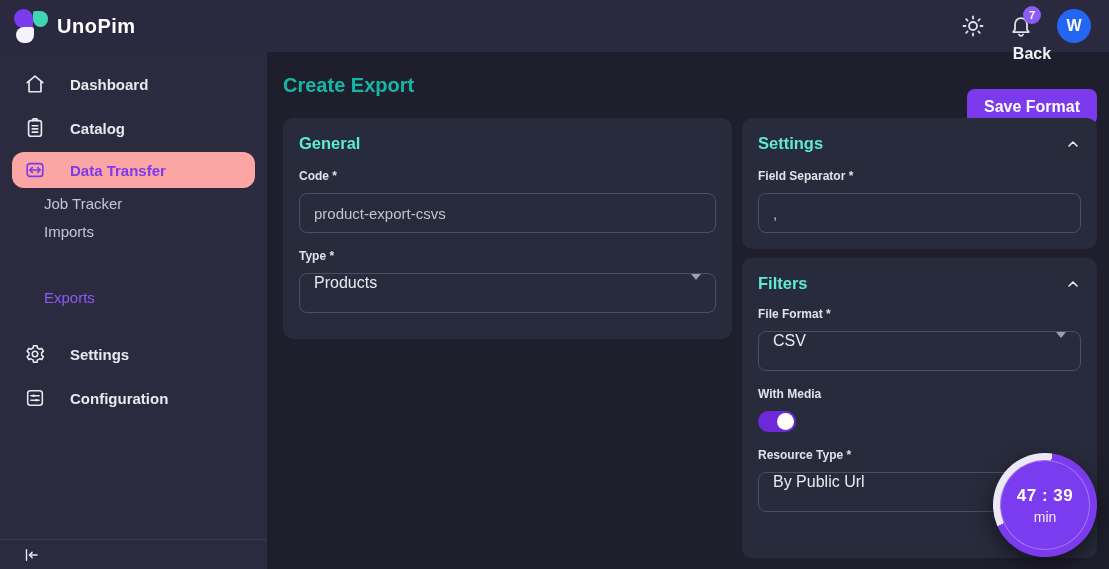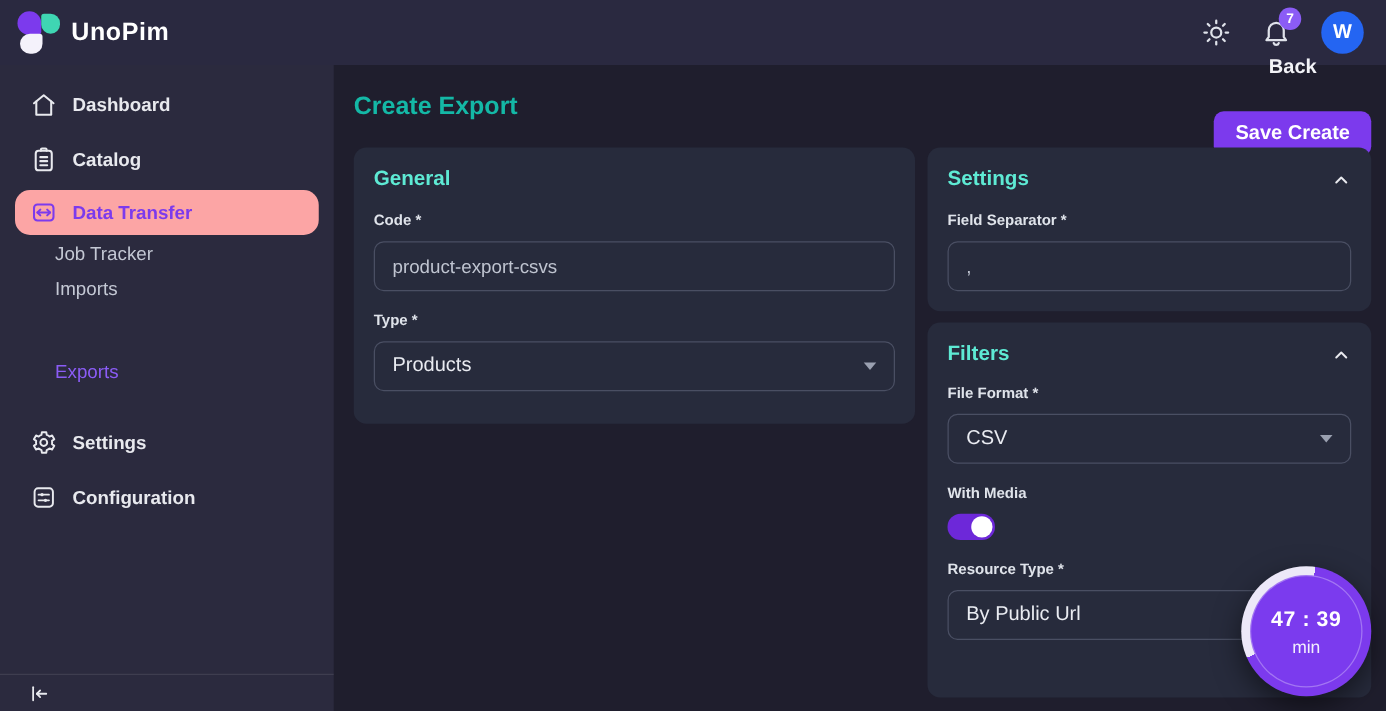--- a/index.html
+++ b/index.html
@@ -43,21 +43,21 @@
 
   
   .layout { display:flex; height:517px; }
 
   
   .sidebar {
     width:267px; background:#2b2a3e; flex-shrink:0;
     padding-top:10px; position:relative;
   }
   .nav-item {
-    display:flex; align-items:center; gap:12px;
+    display:flex; align-items:center; gap:24px;
     height:44px; padding:0 24px;
     font-size:15px; font-weight:700; color:#e8e9ee; cursor:pointer;
   }
   .nav-item .nicon { width:22px; height:22px; flex-shrink:0; }
   .nav-item .nicon svg { width:100%; height:100%; }
   .nav-item.active {
     background:#fca5a5; color:#7c3aed;
     margin:2px 12px; padding:0 12px; height:36px; border-radius:12px;
   }
   .sub-item {
@@ -103,21 +103,21 @@
     margin:16px 0 10px;
   }
   .text-input {
     width:100%; height:40px; background:transparent;
     border:1px solid #4a4f63; border-radius:8px;
     color:#bfc4d0; font-size:15px; padding:0 14px;
     font-family:inherit; outline:none;
   }
   .select {
     width:100%; height:40px; border:1px solid #4a4f63; border-radius:8px;
-    display:flex; align-items:center; justify-content:space-between;
+    display:flex; justify-content:space-between;
     padding:0 14px; cursor:pointer;
   }
   .select-value { font-size:16px; color:#e9ebf1; }
   .caret {
     width:0; height:0; border-left:5px solid transparent; border-right:5px solid transparent;
     border-top:6px solid #9aa0b0;
   }
 
   
   .toggle {
@@ -251,21 +251,21 @@
         </svg>
       </span>
     </div>
   </nav>
 
   <main class="main">
     <div class="page-header">
       <h1 class="page-title">Create Export</h1>
       <div class="header-actions">
         <button class="back-btn">Back</button>
-        <button class="save-btn">Save Create</button>
+        <button class="save-btn">Save Format</button>
       </div>
     </div>
 
     <div class="content">
 
       <section class="card card-general">
         <div class="card-head">
           <div class="card-title">General</div>
         </div>
         <label class="field-label">Code *</label>

